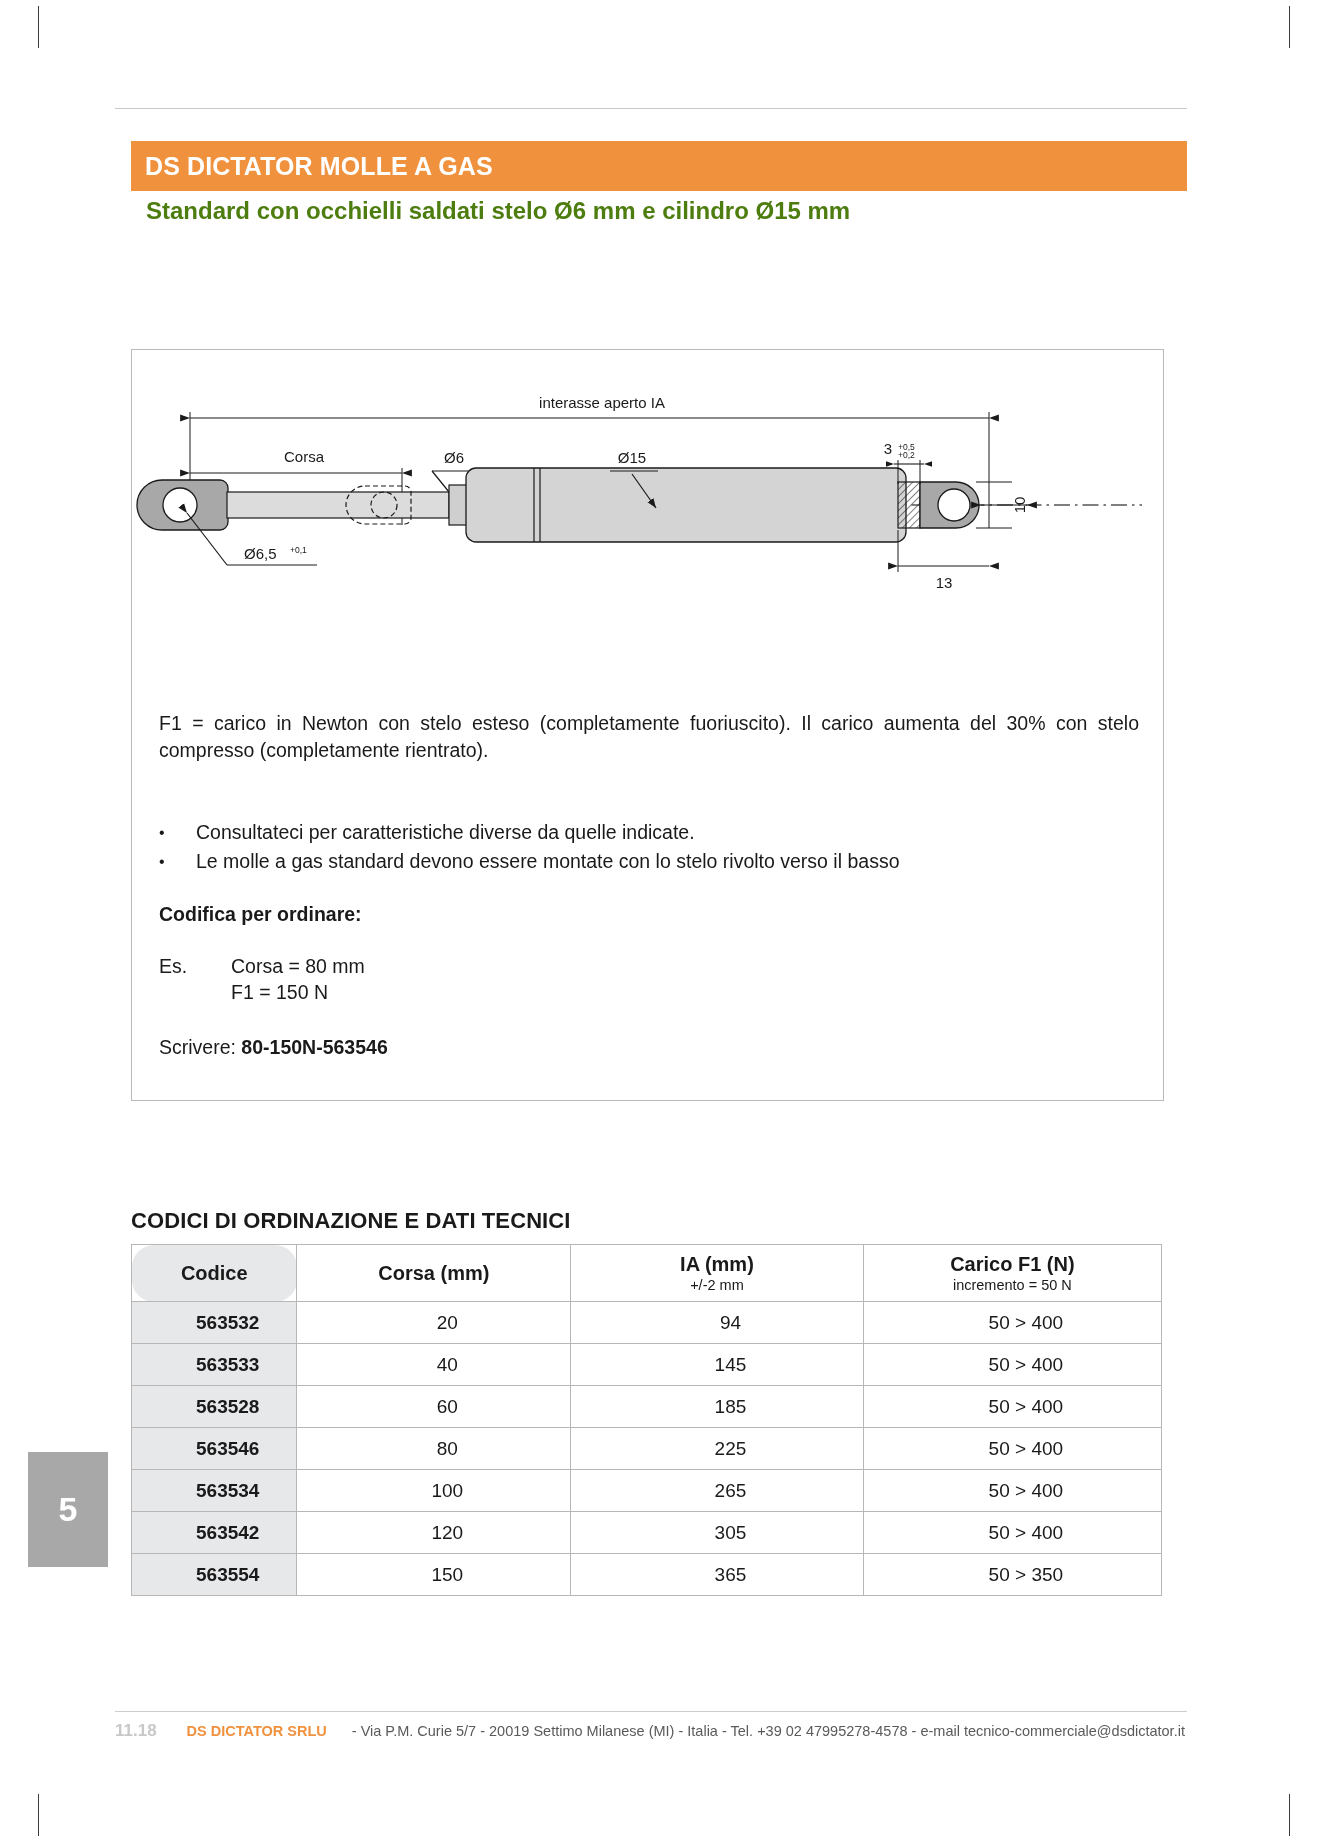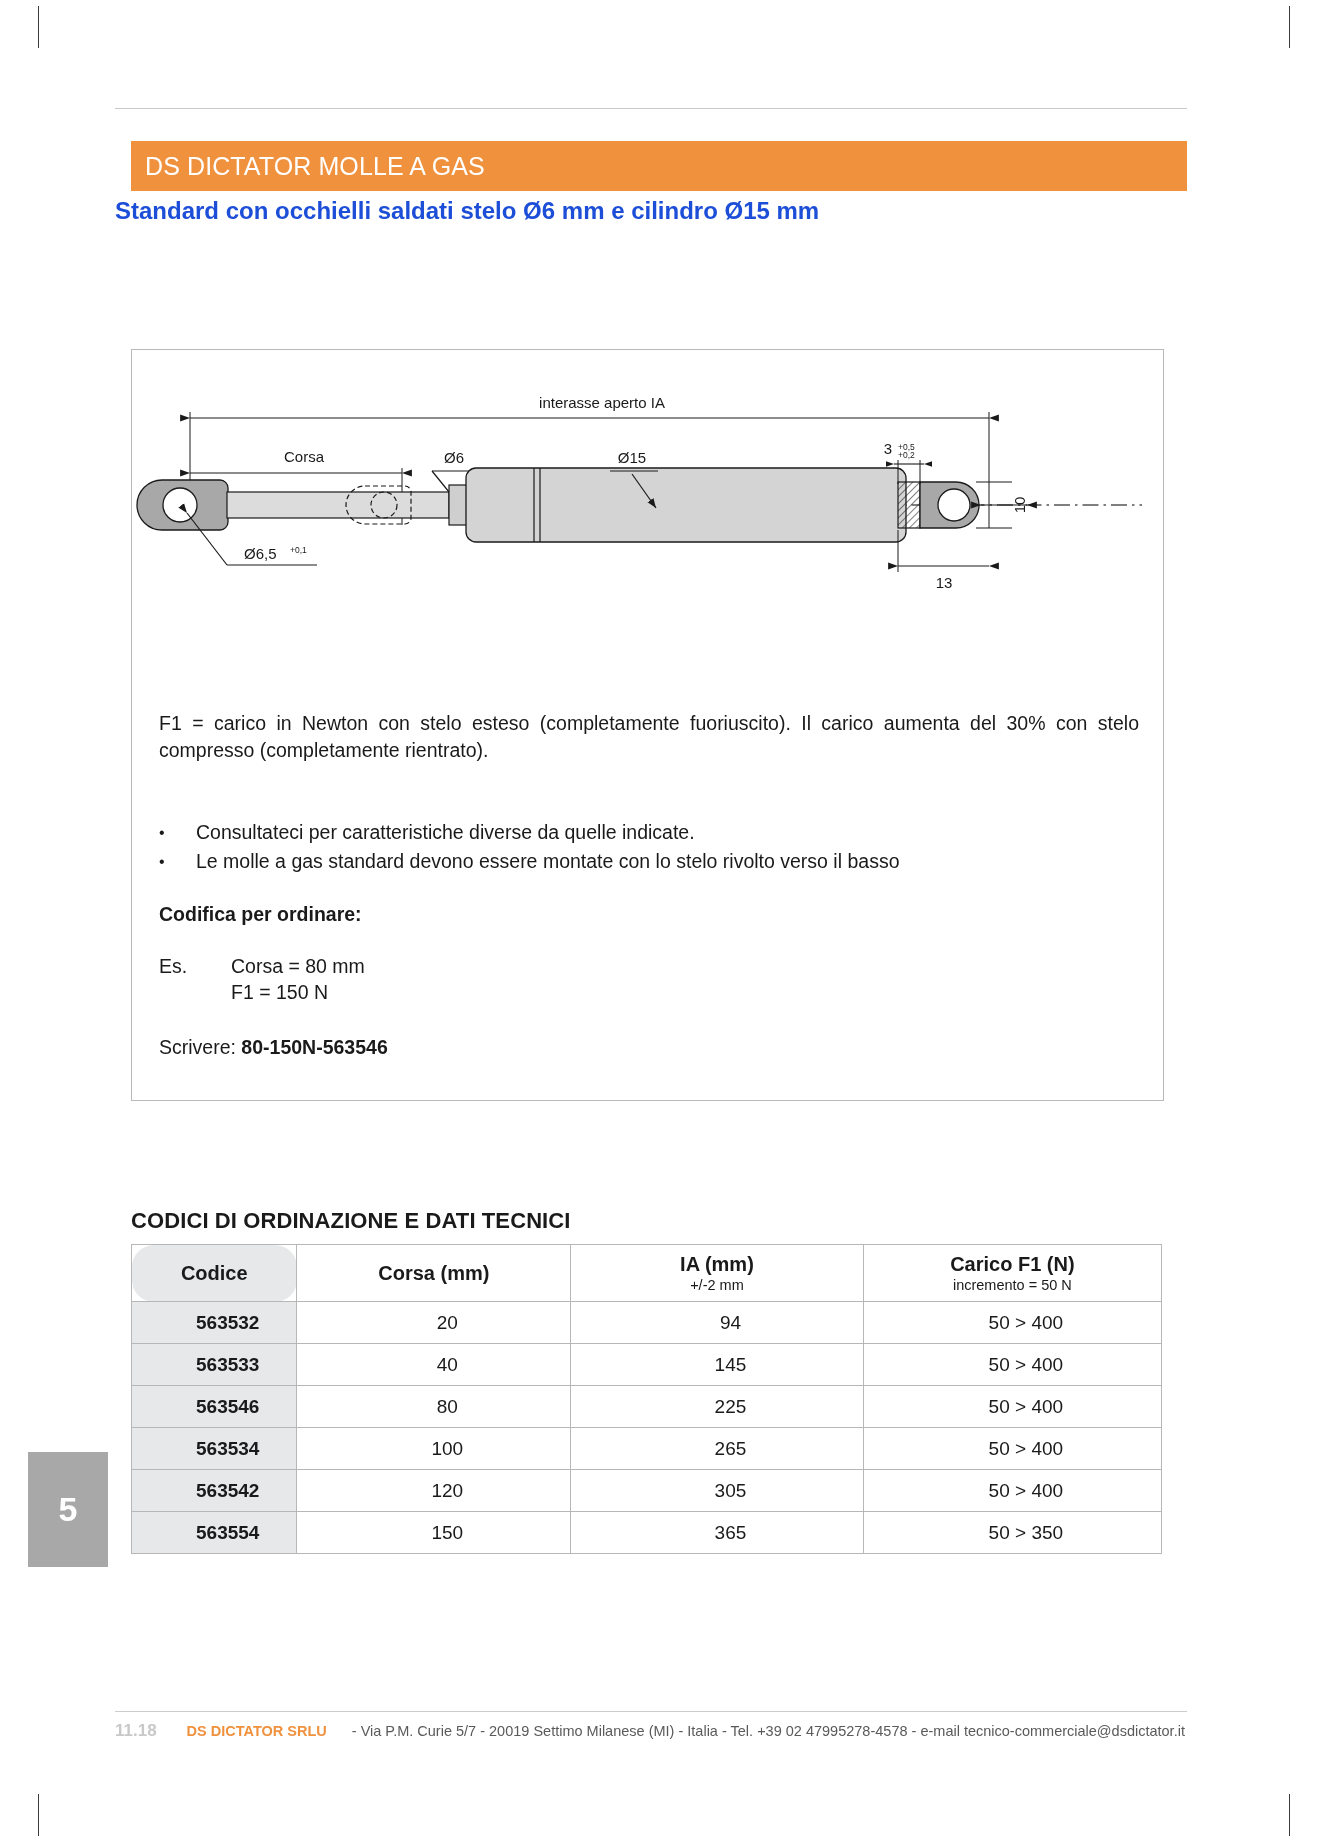--- a/index.html
+++ b/index.html
@@ -42,32 +42,32 @@
     position: absolute;
     left: 131px; top: 141px;
     width: 1056px; height: 50px;
     background: #f0913e;
     display: flex;
     align-items: center;
   }
   .title-bar .title-text {
     color: #ffffff;
     font-size: 25px;
-    font-weight: normal;
+    font-weight: bold;
     letter-spacing: .1px;
     padding-left: 14px;
   }
 
   .subtitle {
     position: absolute;
-    left: 115px; top: 197px;
+    left: 146px; top: 197px;
     width: 1060px;
     font-size: 24px;
     font-weight: bold;
-    color: #1d4ed8;
+    color: #4d7c0f;
   }
 
   
   .panel {
     position: absolute;
     left: 131px; top: 349px;
     width: 1031px; height: 750px;
     border: 1px solid #b9b9b9;
     background: #ffffff;
   }
@@ -402,20 +402,26 @@
         <td>94</td>
         <td>50 &gt; 400</td>
       </tr>
       <tr>
         <td class="code-cell">563533</td>
         <td>40</td>
         <td>145</td>
         <td>50 &gt; 400</td>
       </tr>
       <tr>
+        <td class="code-cell">563528</td>
+        <td>60</td>
+        <td>185</td>
+        <td>50 &gt; 400</td>
+      </tr>
+      <tr>
         <td class="code-cell">563546</td>
         <td>80</td>
         <td>225</td>
         <td>50 &gt; 400</td>
       </tr>
       <tr>
         <td class="code-cell">563534</td>
         <td>100</td>
         <td>265</td>
         <td>50 &gt; 400</td>

